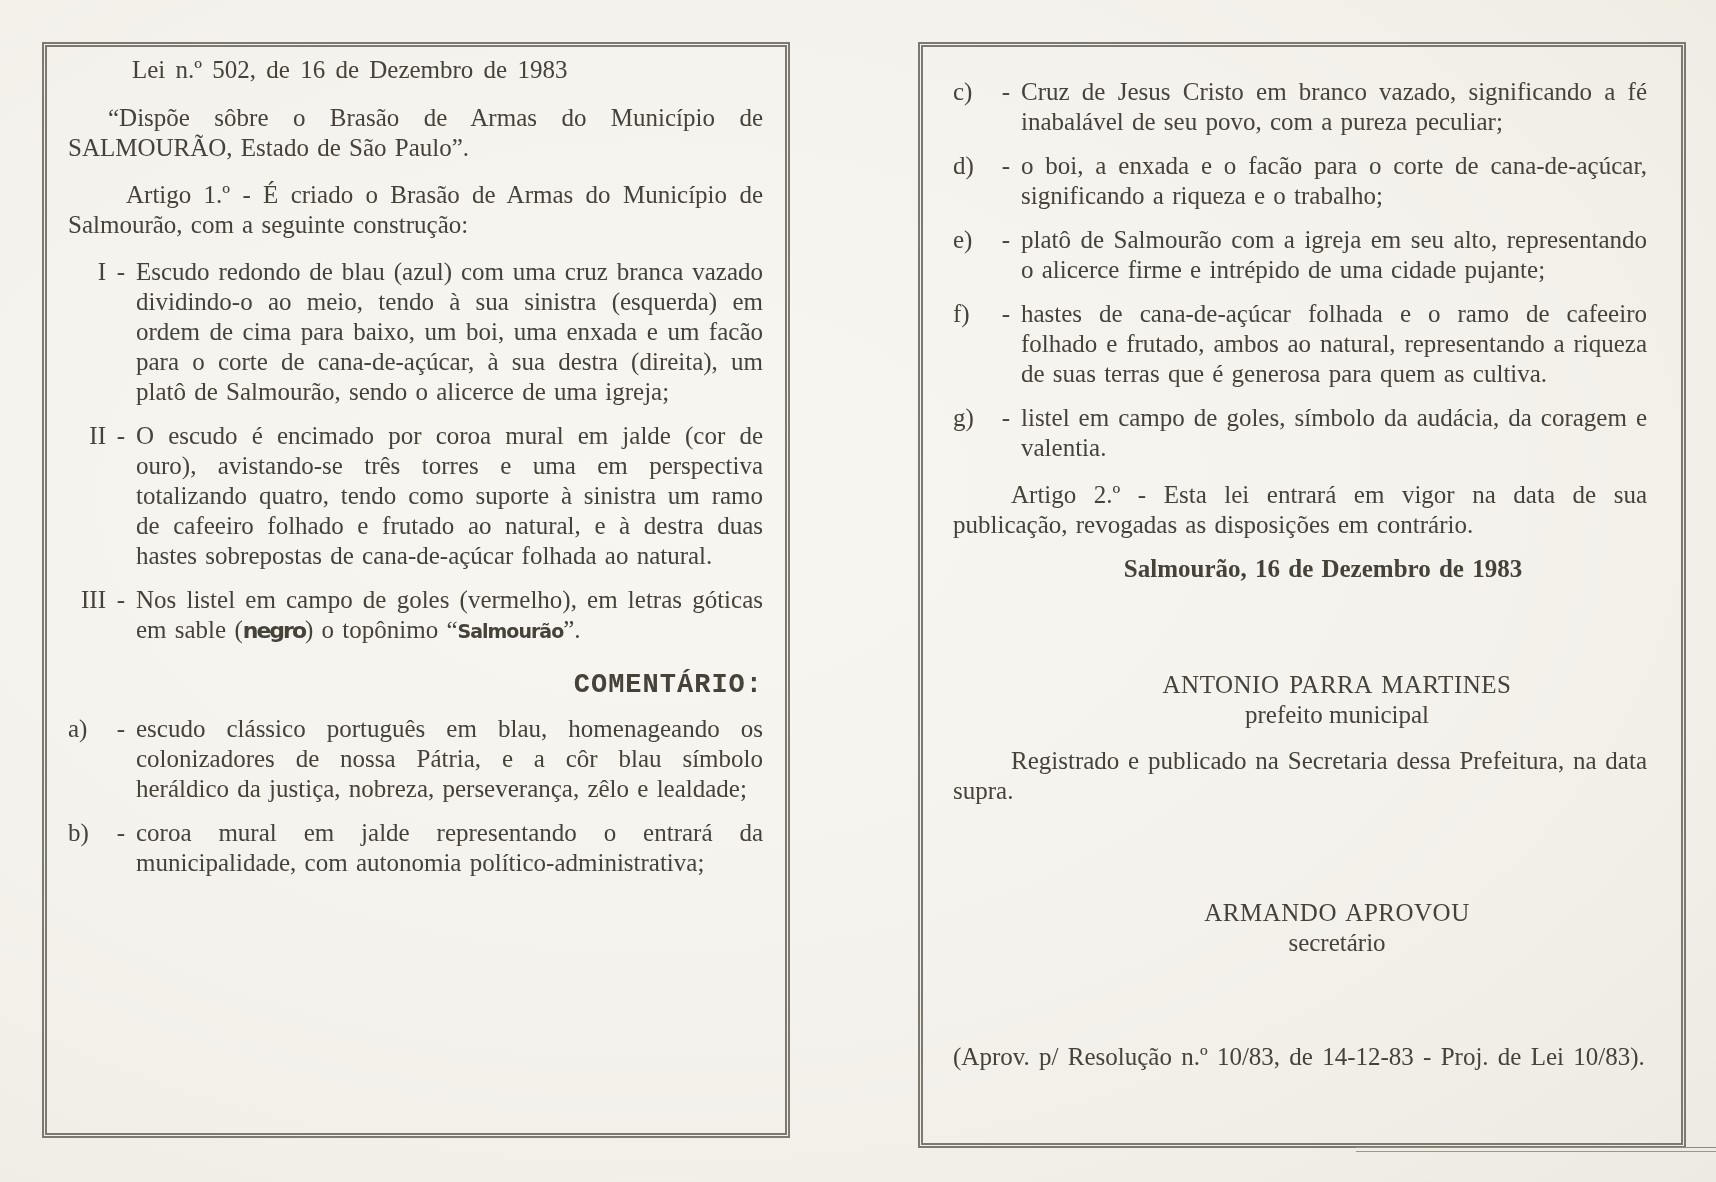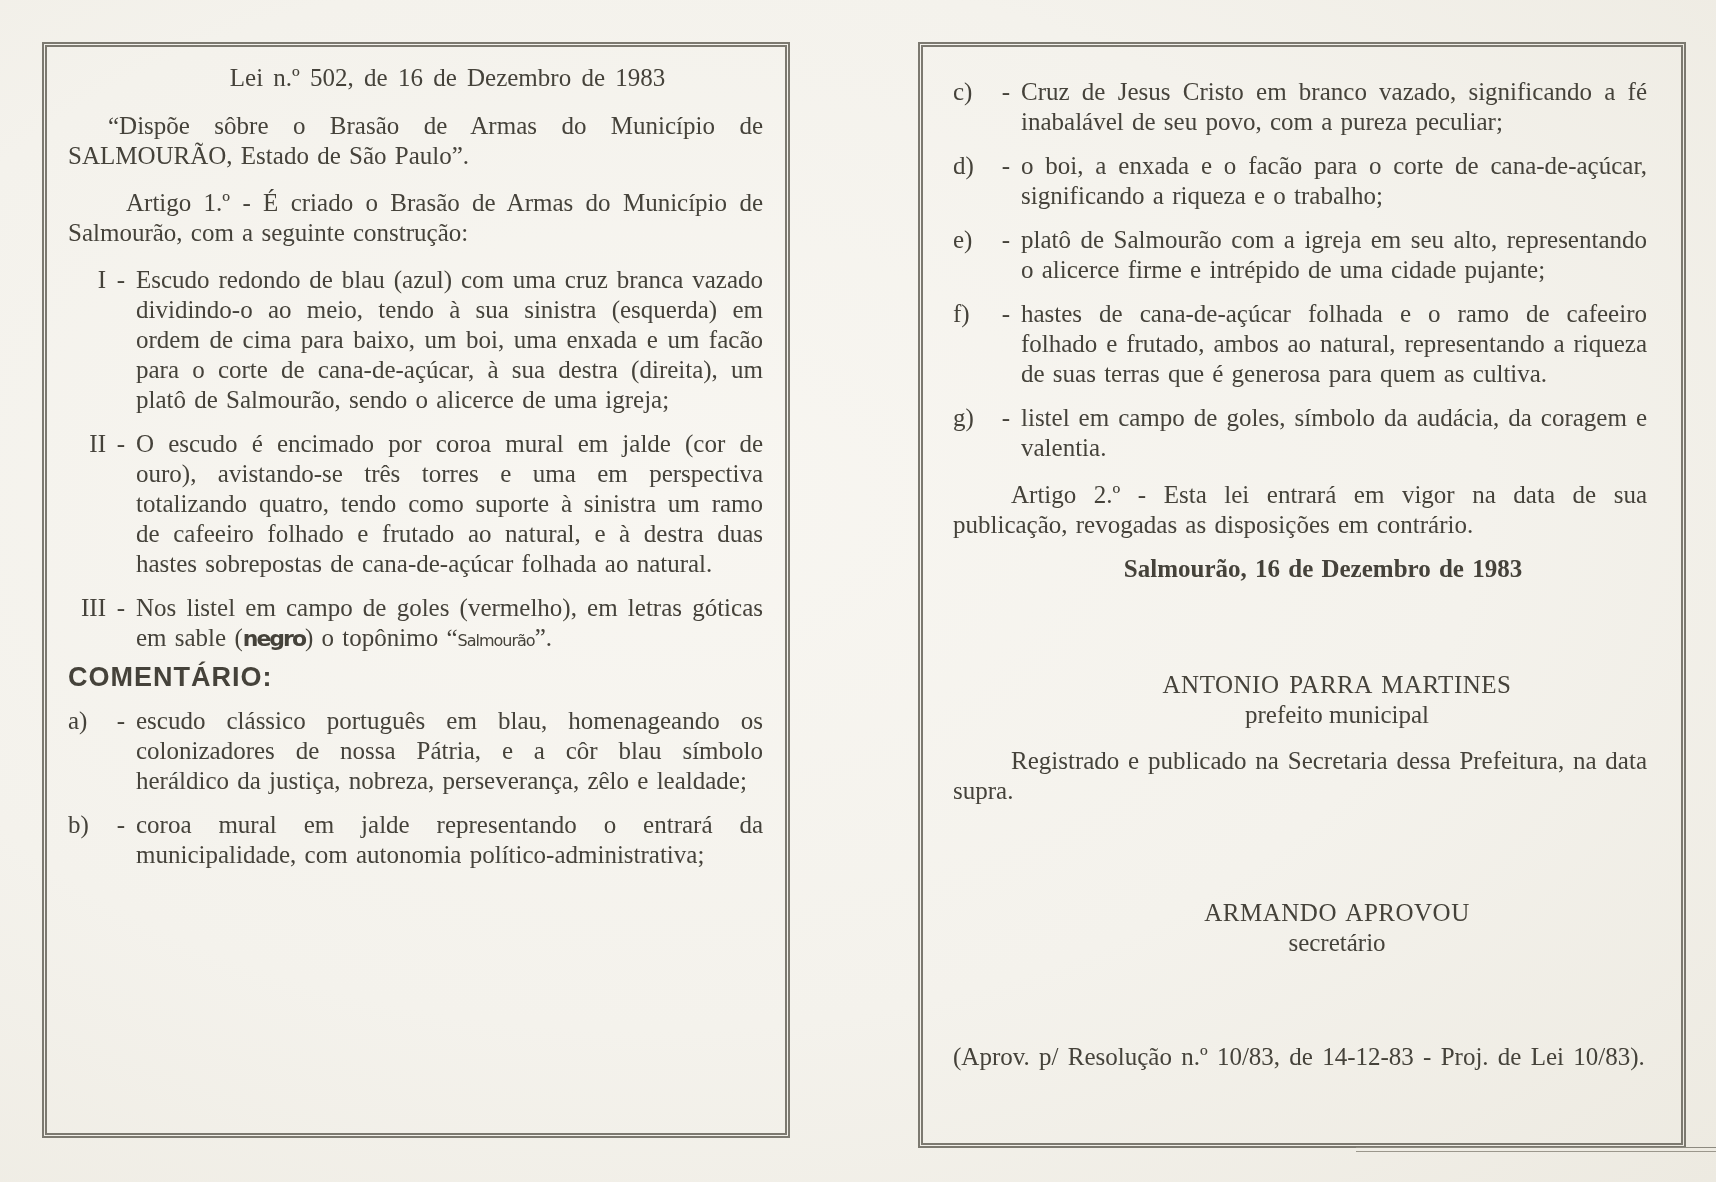--- a/index.html
+++ b/index.html
@@ -6,41 +6,41 @@
   .sheet{
     position:relative;width:1716px;height:1182px;overflow:hidden;
     background:radial-gradient(ellipse at 38% 42%, #f8f6f1 0%, #f4f2ec 55%, #edeae1 100%);
     font-family:"Liberation Serif","DejaVu Serif",serif;
     color:#45423a;font-size:25px;line-height:30px;
   }
   .page{position:absolute;top:42px;border:5px double #7c7970;box-sizing:border-box;}
   .page-left{left:42px;width:748px;height:1096px;padding:8px 22px 0 21px;}
   .page-right{left:918px;width:768px;height:1106px;padding:12px 34px 0 30px;}
 
-  .law-title{margin-top:8px;text-align:center;padding-left:64px;word-spacing:4px;}
+  .law-title{padding-left:64px;word-spacing:4px;}
   .para{margin:0;text-align:justify;word-spacing:2px;}
   .indent{text-indent:58px;}
   .epigraph{margin-top:18px;text-indent:40px;}
   .preamble{margin:18px 25px 0 178px;}
   .preamble-name{word-spacing:2px;}
   .mt{margin-top:17px;}
 
   .item{margin:14px 0 0;text-align:justify;word-spacing:2px;padding-left:68px;text-indent:-68px;}
   .item-first{margin-top:17px;}
   .lbl{display:inline-block;text-indent:0;}
   .lbl-roman{width:38px;text-align:right;}
   .lbl-letter{width:38px;text-align:left;}
   .dash{display:inline-block;width:30px;text-align:center;text-indent:0;}
 
   .comment-heading{
-    margin-top:6px;text-align:left;font-weight:bold;font-size:27px;
-    letter-spacing:1px;font-family:Liberation Sans, sans-serif;
+    margin-top:24px;text-align:right;font-weight:bold;font-size:27px;
+    letter-spacing:1px;font-family:Liberation Mono, monospace;
   }
   .gothic{font-family:"DejaVu Sans","Liberation Sans",sans-serif;font-weight:bold;letter-spacing:-2px;font-size:22px;}
-  .toponym{font-family:"DejaVu Sans","Liberation Sans",sans-serif;font-weight:normal;letter-spacing:-1px;font-size:16px;}
+  .toponym{font-family:"DejaVu Sans","Liberation Sans",sans-serif;font-weight:bold;letter-spacing:-1px;font-size:19px;}
 
   .dateline{margin-top:14px;text-align:center;padding-left:46px;word-spacing:2px;font-weight:bold;}
   .sig{text-align:center;padding-left:74px;}
   .sig1{margin-top:86px;}
   .sig2{margin-top:92px;}
   .sig-name{letter-spacing:.5px;word-spacing:3px;}
   .reg{margin-top:16px;}
   .approval{margin-top:84px;word-spacing:3px;}
 
   .artifact-line{

